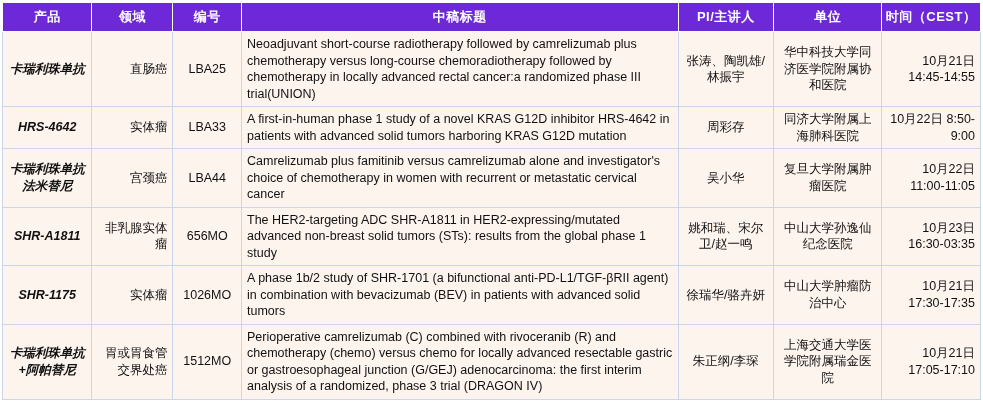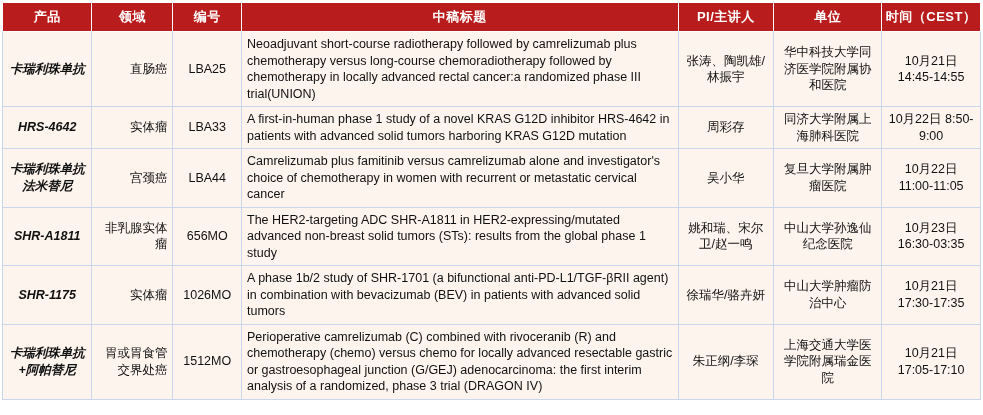--- a/index.html
+++ b/index.html
@@ -13,21 +13,21 @@
     height: 415px;
     overflow: hidden;
   }
   table.data-table {
     border-collapse: collapse;
     width: 979px;
     margin: 2px;
     table-layout: fixed;
   }
   table.data-table th {
-    background: #b91c1c;
+    background: #6d28d9;
     color: #ffffff;
     font-weight: bold;
     font-size: 13px;
     text-align: center;
     border: 1px solid #ffffff;
     padding: 5px 2px;
     letter-spacing: 0.5px;
   }
   table.data-table td {
     border: 1px solid #c9d6ec;
@@ -62,21 +62,21 @@
   td.col-pi {
     text-align: center;
     font-size: 12.5px;
     margin-top: 20px;
   }
   td.col-org {
     text-align: center;
     font-size: 12.5px;
   }
   td.col-time {
-    text-align: center;
+    text-align: right;
     font-size: 12.5px;
   }
   col.w-drug   { width: 86px; }
   col.w-area   { width: 78px; }
   col.w-code   { width: 66px; }
   col.w-title  { width: 420px; }
   col.w-pi     { width: 92px; }
   col.w-org    { width: 104px; }
   col.w-time   { width: 95px; }
 </style>

